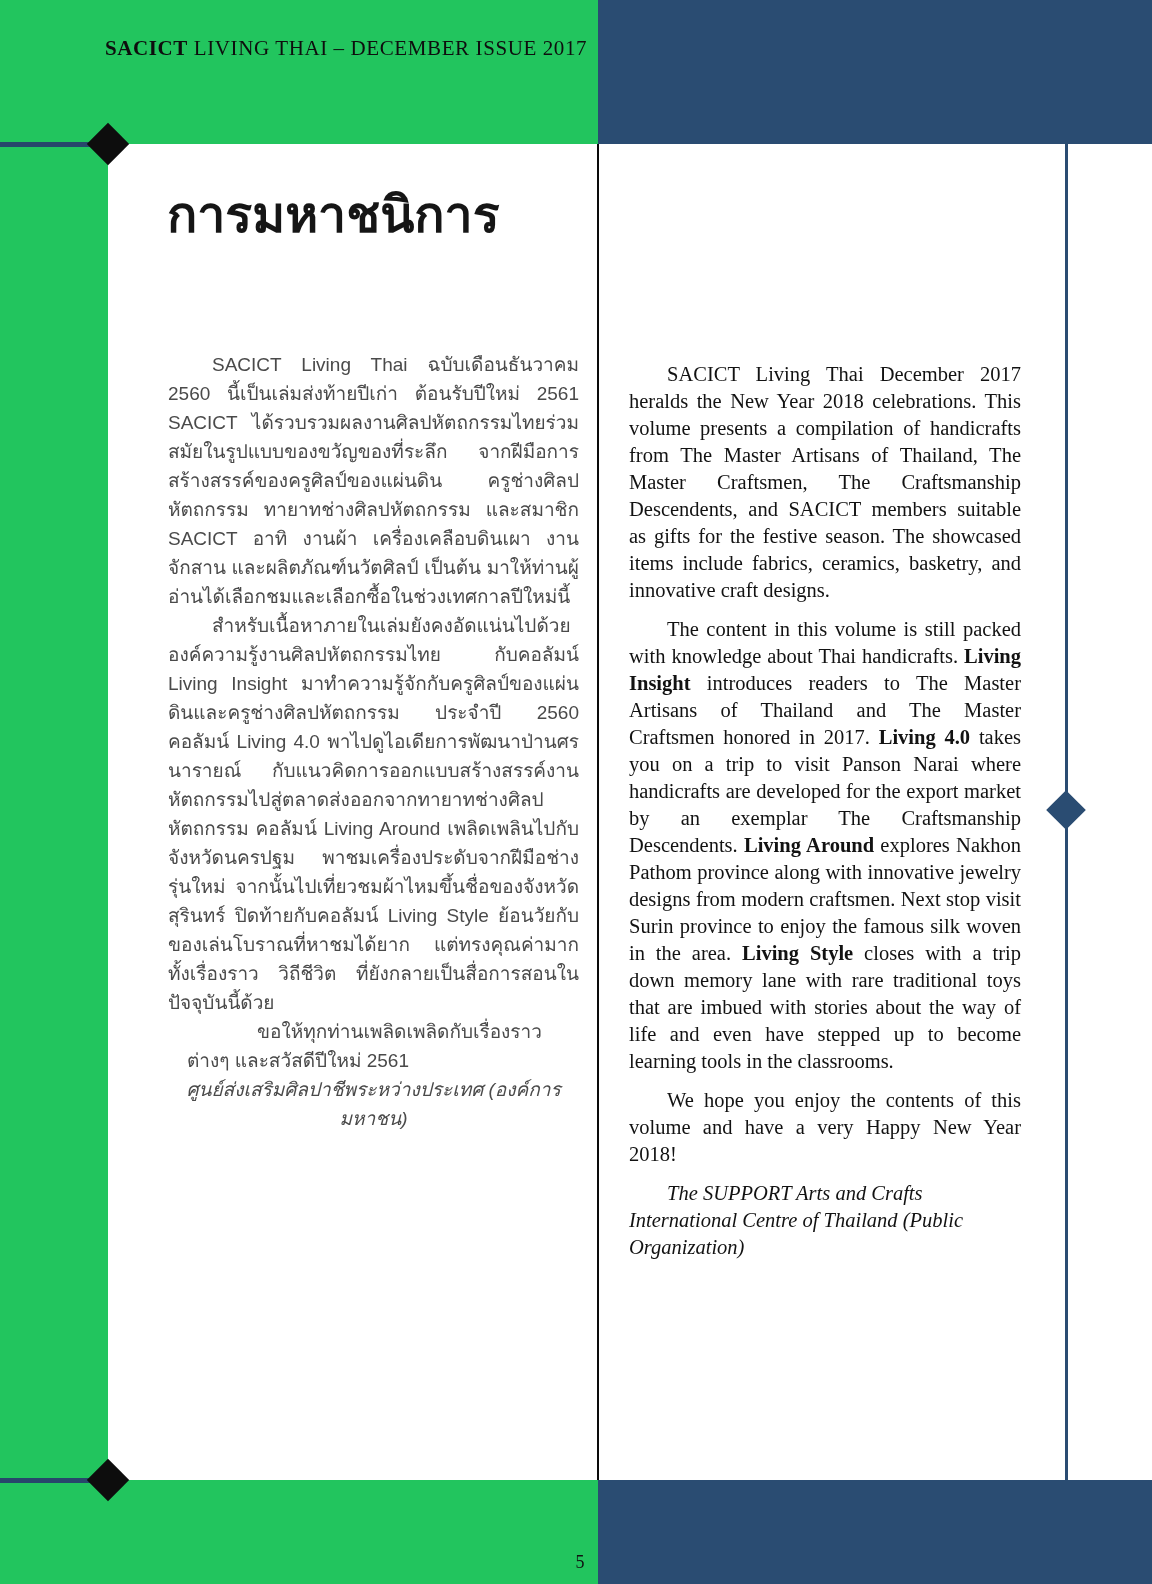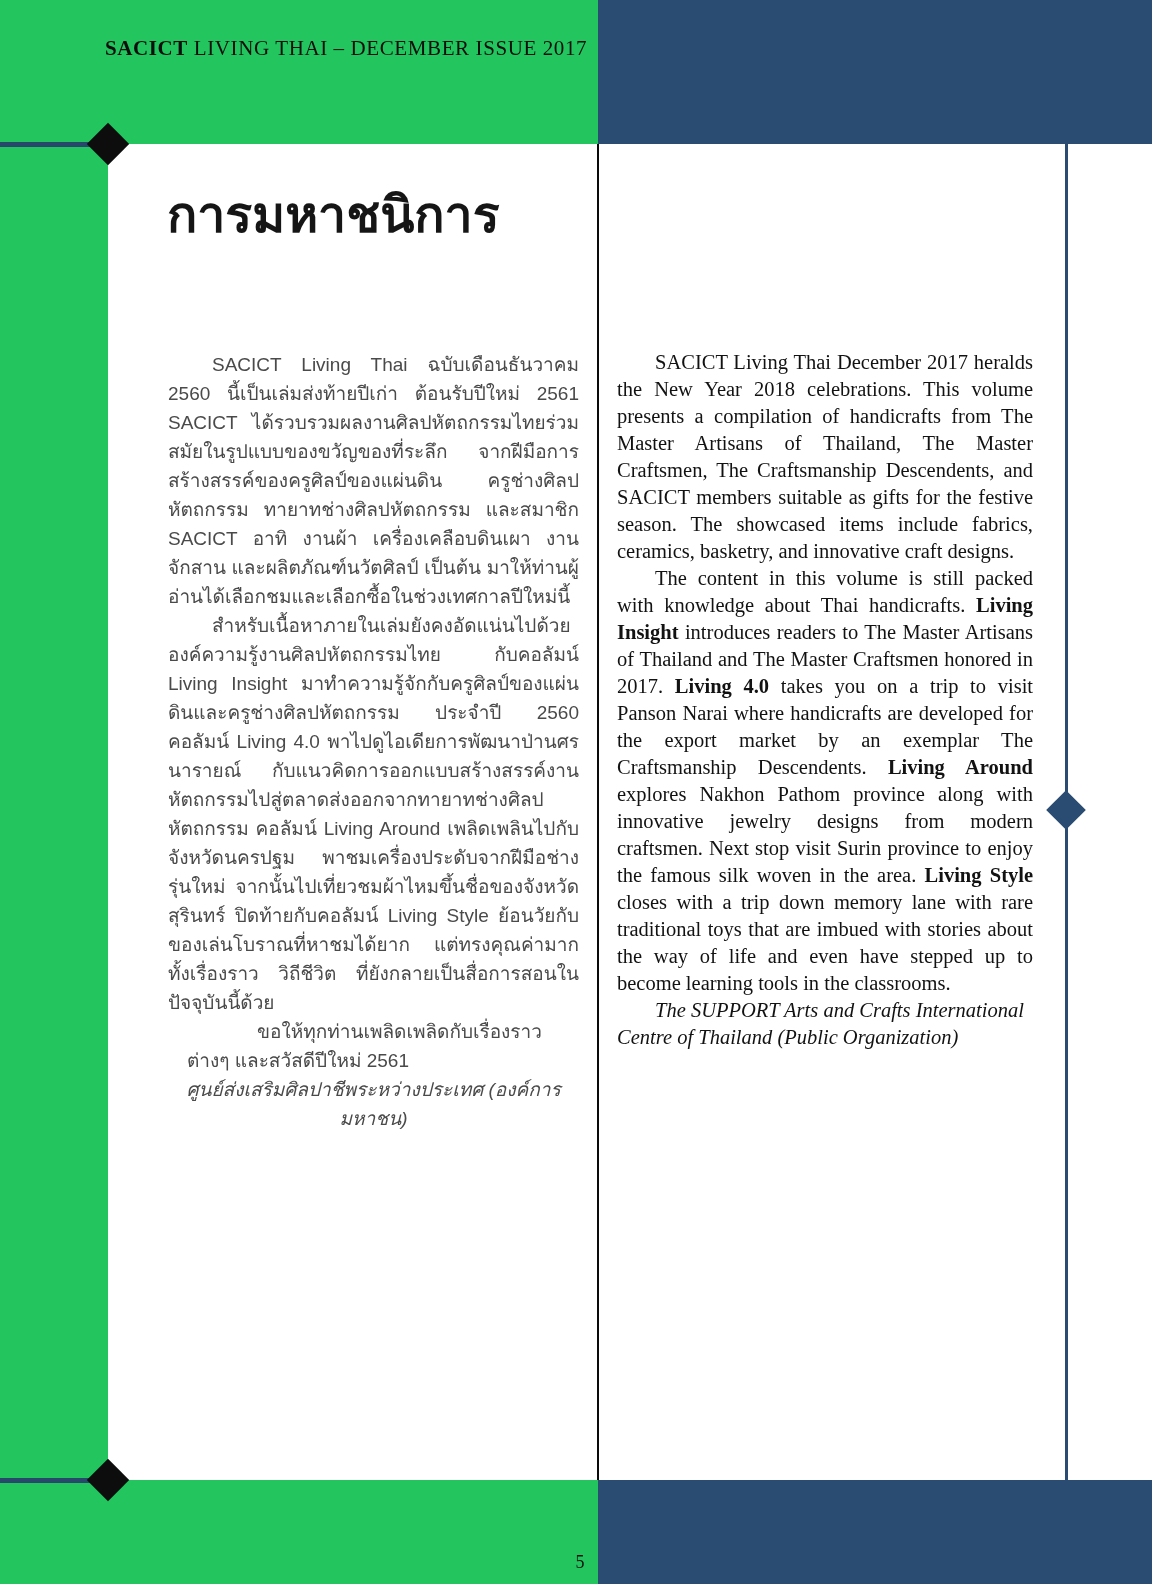--- a/index.html
+++ b/index.html
@@ -38,21 +38,21 @@
   
   .thai-col{position:absolute;left:168px;top:350px;width:411px;color:#4a4a4a;
             font-size:19px;line-height:29px;text-align:justify;}
   .thai-col p{margin:0;text-indent:44px;}
   .thai-col p.last{text-indent:70px;margin-left:19px;}
   .thai-sign{margin-top:22px;text-align:center;font-style:italic;text-indent:0 !important;color:#4a4a4a;}
 
   
   .en-col{position:absolute;left:617px;top:349px;width:416px;color:#121212;
           font-family:"Liberation Serif","DejaVu Serif",serif;font-size:20.5px;line-height:27px;text-align:justify;}
-  .en-col p{margin:0;text-indent:38px;}
+  .en-col p{margin:12px;text-indent:38px;}
   .en-col b{font-weight:bold;}
   .en-sign{margin-top:27px;font-style:italic;text-align:left;text-indent:30px;}
 
   
   .page-num{position:absolute;left:568px;top:1552px;width:24px;text-align:center;
             font-family:"Liberation Serif","DejaVu Serif",serif;font-size:18px;color:#111;}
 </style>
 </head>
 <body>
 
@@ -81,18 +81,19 @@
   <div class="thai-col">
     <p>SACICT Living Thai ฉบับเดือนธันวาคม 2560 นี้เป็นเล่มส่งท้ายปีเก่า ต้อนรับปีใหม่ 2561 SACICT ได้รวบรวมผลงานศิลปหัตถกรรมไทยร่วมสมัยในรูปแบบของขวัญของที่ระลึก จากฝีมือการสร้างสรรค์ของครูศิลป์ของแผ่นดิน ครูช่างศิลปหัตถกรรม ทายาทช่างศิลปหัตถกรรม และสมาชิก SACICT อาทิ งานผ้า เครื่องเคลือบดินเผา งานจักสาน และผลิตภัณฑ์นวัตศิลป์ เป็นต้น มาให้ท่านผู้อ่านได้เลือกชมและเลือกซื้อในช่วงเทศกาลปีใหม่นี้</p>
     <p>สำหรับเนื้อหาภายในเล่มยังคงอัดแน่นไปด้วยองค์ความรู้งานศิลปหัตถกรรมไทย กับคอลัมน์ Living Insight มาทำความรู้จักกับครูศิลป์ของแผ่นดินและครูช่างศิลปหัตถกรรม ประจำปี 2560 คอลัมน์ Living 4.0 พาไปดูไอเดียการพัฒนาป่านศรนารายณ์ กับแนวคิดการออกแบบสร้างสรรค์งานหัตถกรรมไปสู่ตลาดส่งออกจากทายาทช่างศิลปหัตถกรรม คอลัมน์ Living Around เพลิดเพลินไปกับจังหวัดนครปฐม พาชมเครื่องประดับจากฝีมือช่างรุ่นใหม่ จากนั้นไปเที่ยวชมผ้าไหมขึ้นชื่อของจังหวัดสุรินทร์ ปิดท้ายกับคอลัมน์ Living Style ย้อนวัยกับของเล่นโบราณที่หาชมได้ยาก แต่ทรงคุณค่ามากทั้งเรื่องราว วิถีชีวิต ที่ยังกลายเป็นสื่อการสอนในปัจจุบันนี้ด้วย</p>
     <p class="last">ขอให้ทุกท่านเพลิดเพลิดกับเรื่องราวต่างๆ และสวัสดีปีใหม่ 2561</p>
     <p class="thai-sign">ศูนย์ส่งเสริมศิลปาชีพระหว่างประเทศ (องค์การมหาชน)</p>
   </div>
 
   <div class="en-col">
     <p>SACICT Living Thai December 2017 heralds the New Year 2018 celebrations. This volume presents a compilation of handicrafts from The Master Artisans of Thailand, The Master Craftsmen, The Craftsmanship Descendents, and SACICT members suitable as gifts for the festive season. The showcased items include fabrics, ceramics, basketry, and innovative craft designs.</p>
     <p><span>The content in this volume is still packed with knowledge about Thai handicrafts. </span><b>Living Insight</b><span> introduces readers to The Master Artisans of Thailand and The Master Craftsmen honored in 2017. </span><b>Living 4.0</b><span> takes you on a trip to visit Panson Narai where handicrafts are developed for the export market by an exemplar The Craftsmanship Descendents. </span><b>Living Around</b><span> explores Nakhon Pathom province along with innovative jewelry designs from modern craftsmen. Next stop visit Surin province to enjoy the famous silk woven in the area. </span><b>Living Style</b><span> closes with a trip down memory lane with rare traditional toys that are imbued with stories about the way of life and even have stepped up to become learning tools in the classrooms.</span></p>
+    <p>We hope you enjoy the contents of this volume and have a very Happy New Year 2018!</p>
     <p class="en-sign">The SUPPORT Arts and Crafts International Centre of Thailand (Public Organization)</p>
   </div>
 
   <div class="page-num">5</div>
 
 </div>
 
 </body></html>

